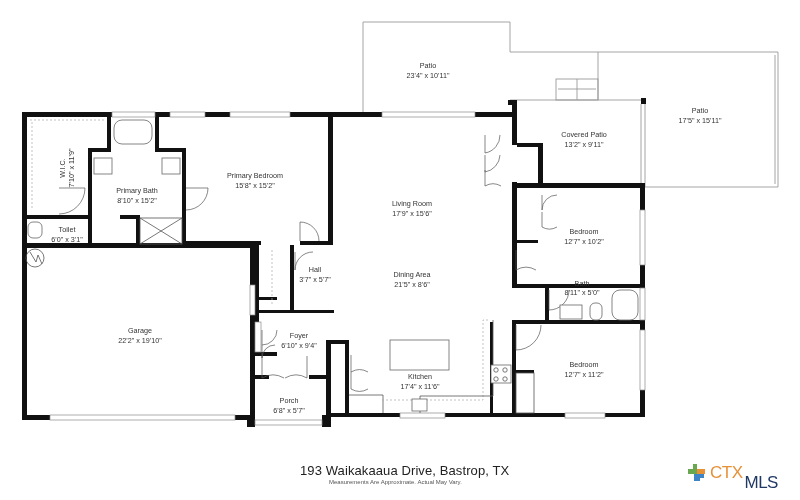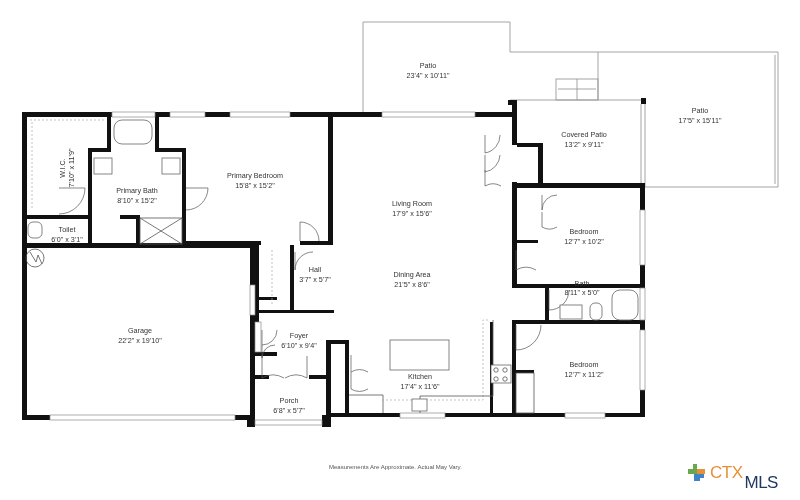--- a/index.html
+++ b/index.html
@@ -261,20 +261,21 @@
       <text class="lbl" x="420" y="389">17'4" x 11'6"</text>
     </g>
     <g>
       <text class="lbl" x="289" y="403">Porch</text>
       <text class="lbl" x="289" y="413">6'8" x 5'7"</text>
     </g>
   </g>
 </svg>
 
 <div class="footer">
+  <div class="addr">193 Waikakaaua Drive, Bastrop, TX</div>
   <div class="note">Measurements Are Approximate. Actual May Vary.</div>
 </div>
 
 <div class="logo">
   <svg width="22" height="20" viewBox="0 0 22 20">
     <rect x="2" y="6" width="9" height="5" fill="#6aa84f"></rect>
     <rect x="7" y="1" width="4" height="7" fill="#6aa84f"></rect>
     <rect x="11" y="6" width="8" height="5" fill="#e69138"></rect>
     <rect x="8" y="11" width="6" height="7" fill="#3d85c6"></rect>
     <rect x="14" y="11" width="4" height="4" fill="#3d85c6"></rect>

